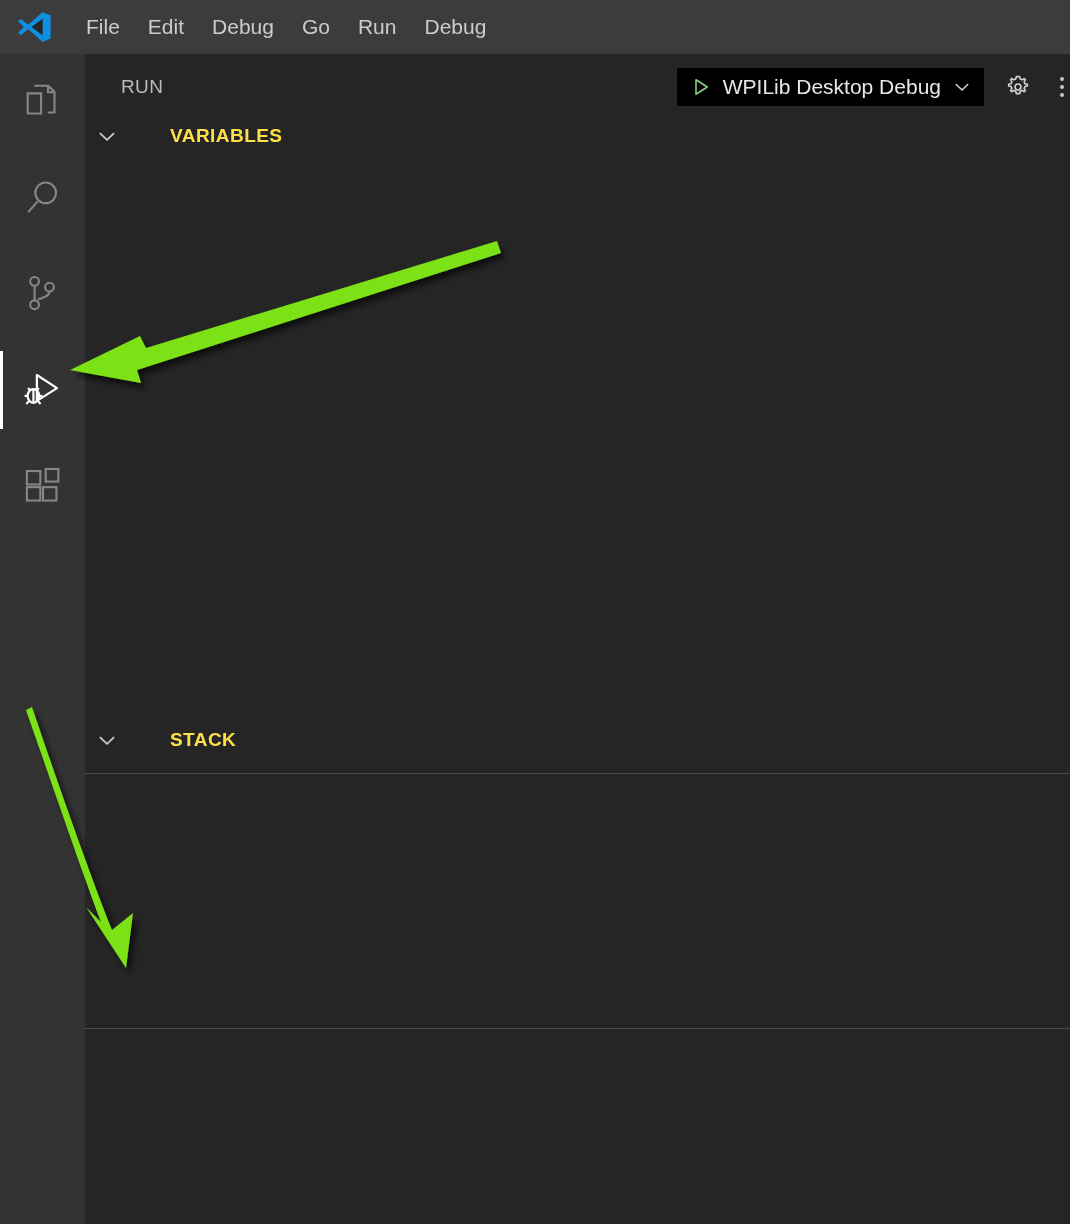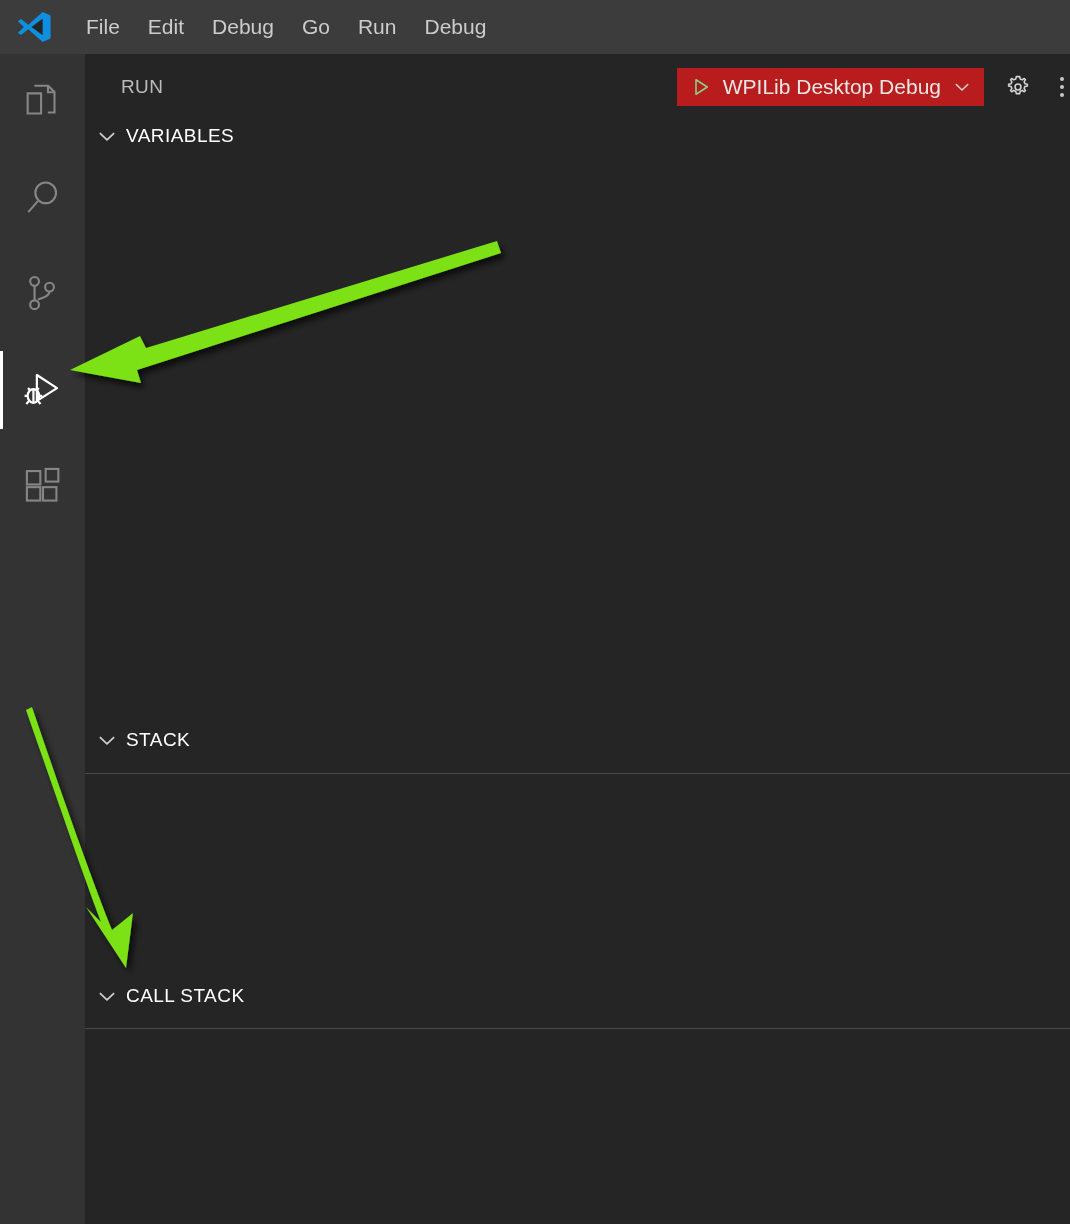--- a/index.html
+++ b/index.html
@@ -75,21 +75,21 @@
     letter-spacing: 0.4px;
     margin-left: 36px;
   }
   .view-actions {
     position: absolute; right: 0; top: 0;
     height: 65px;
     display: flex; align-items: center;
   }
   .debug-select {
     height: 38px;
-    background: #b91c1c;
+    background: #000000;
     display: flex; align-items: center;
     padding: 0 12px 0 14px;
     cursor: pointer;
     margin-left: 6px;
   }
   .debug-select .play-tri {
     width: 20px; height: 20px; margin-right: 12px;
     flex: 0 0 auto;
   }
   .debug-select .sel-label {
@@ -123,25 +123,26 @@
   
   .pane { position: absolute; left: 0; width: 985px; }
   .pane-header {
     height: 40px;
     display: flex; align-items: center;
     padding-left: 11px;
     cursor: pointer;
   }
   .pane-chev { width: 22px; height: 22px; margin-right: 8px; flex: 0 0 auto; }
   .pane-title {
-    color: #ffffff;
+    color: #fde047;
     font-size: 19px;
-    font-weight: normal;
+    font-weight: bold;
     letter-spacing: 0.45px;
     white-space: nowrap;
+    margin-left: 44px;
   }
   .pane-body { width: 985px; }
   .pane-sep {
     position: absolute; left: 0; width: 985px; height: 1px;
     background: #4A4A4A;
   }
 
   
   .annot-overlay {
     position: absolute; left: 0; top: 0;
@@ -272,26 +273,20 @@
         <svg class="pane-chev" viewBox="0 0 16 16">
           <path d="M3.2 6.2 L8 10.8 L12.8 6.2" fill="none" stroke="#CCCCCC" stroke-width="1.3" stroke-linecap="round" stroke-linejoin="round"></path>
         </svg>
         <span class="pane-title">STACK</span>
       </div>
       <div class="pane-body" style="height:216px;"></div>
     </div>
     <div class="pane-sep" style="top:974px;"></div>
 
     <div class="pane" style="top:922px;">
-      <div class="pane-header">
-        <svg class="pane-chev" viewBox="0 0 16 16">
-          <path d="M3.2 6.2 L8 10.8 L12.8 6.2" fill="none" stroke="#CCCCCC" stroke-width="1.3" stroke-linecap="round" stroke-linejoin="round"></path>
-        </svg>
-        <span class="pane-title">CALL STACK</span>
-      </div>
       <div class="pane-body" style="height:208px;"></div>
     </div>
 
   </div>
 
   <svg class="annot-overlay" viewBox="0 0 1070 1224">
     <defs>
       <filter id="annotShadow" x="-30%" y="-30%" width="180%" height="180%">
         <feDropShadow dx="4" dy="5" stdDeviation="3.2" flood-color="#000000" flood-opacity="0.65"></feDropShadow>
       </filter>

